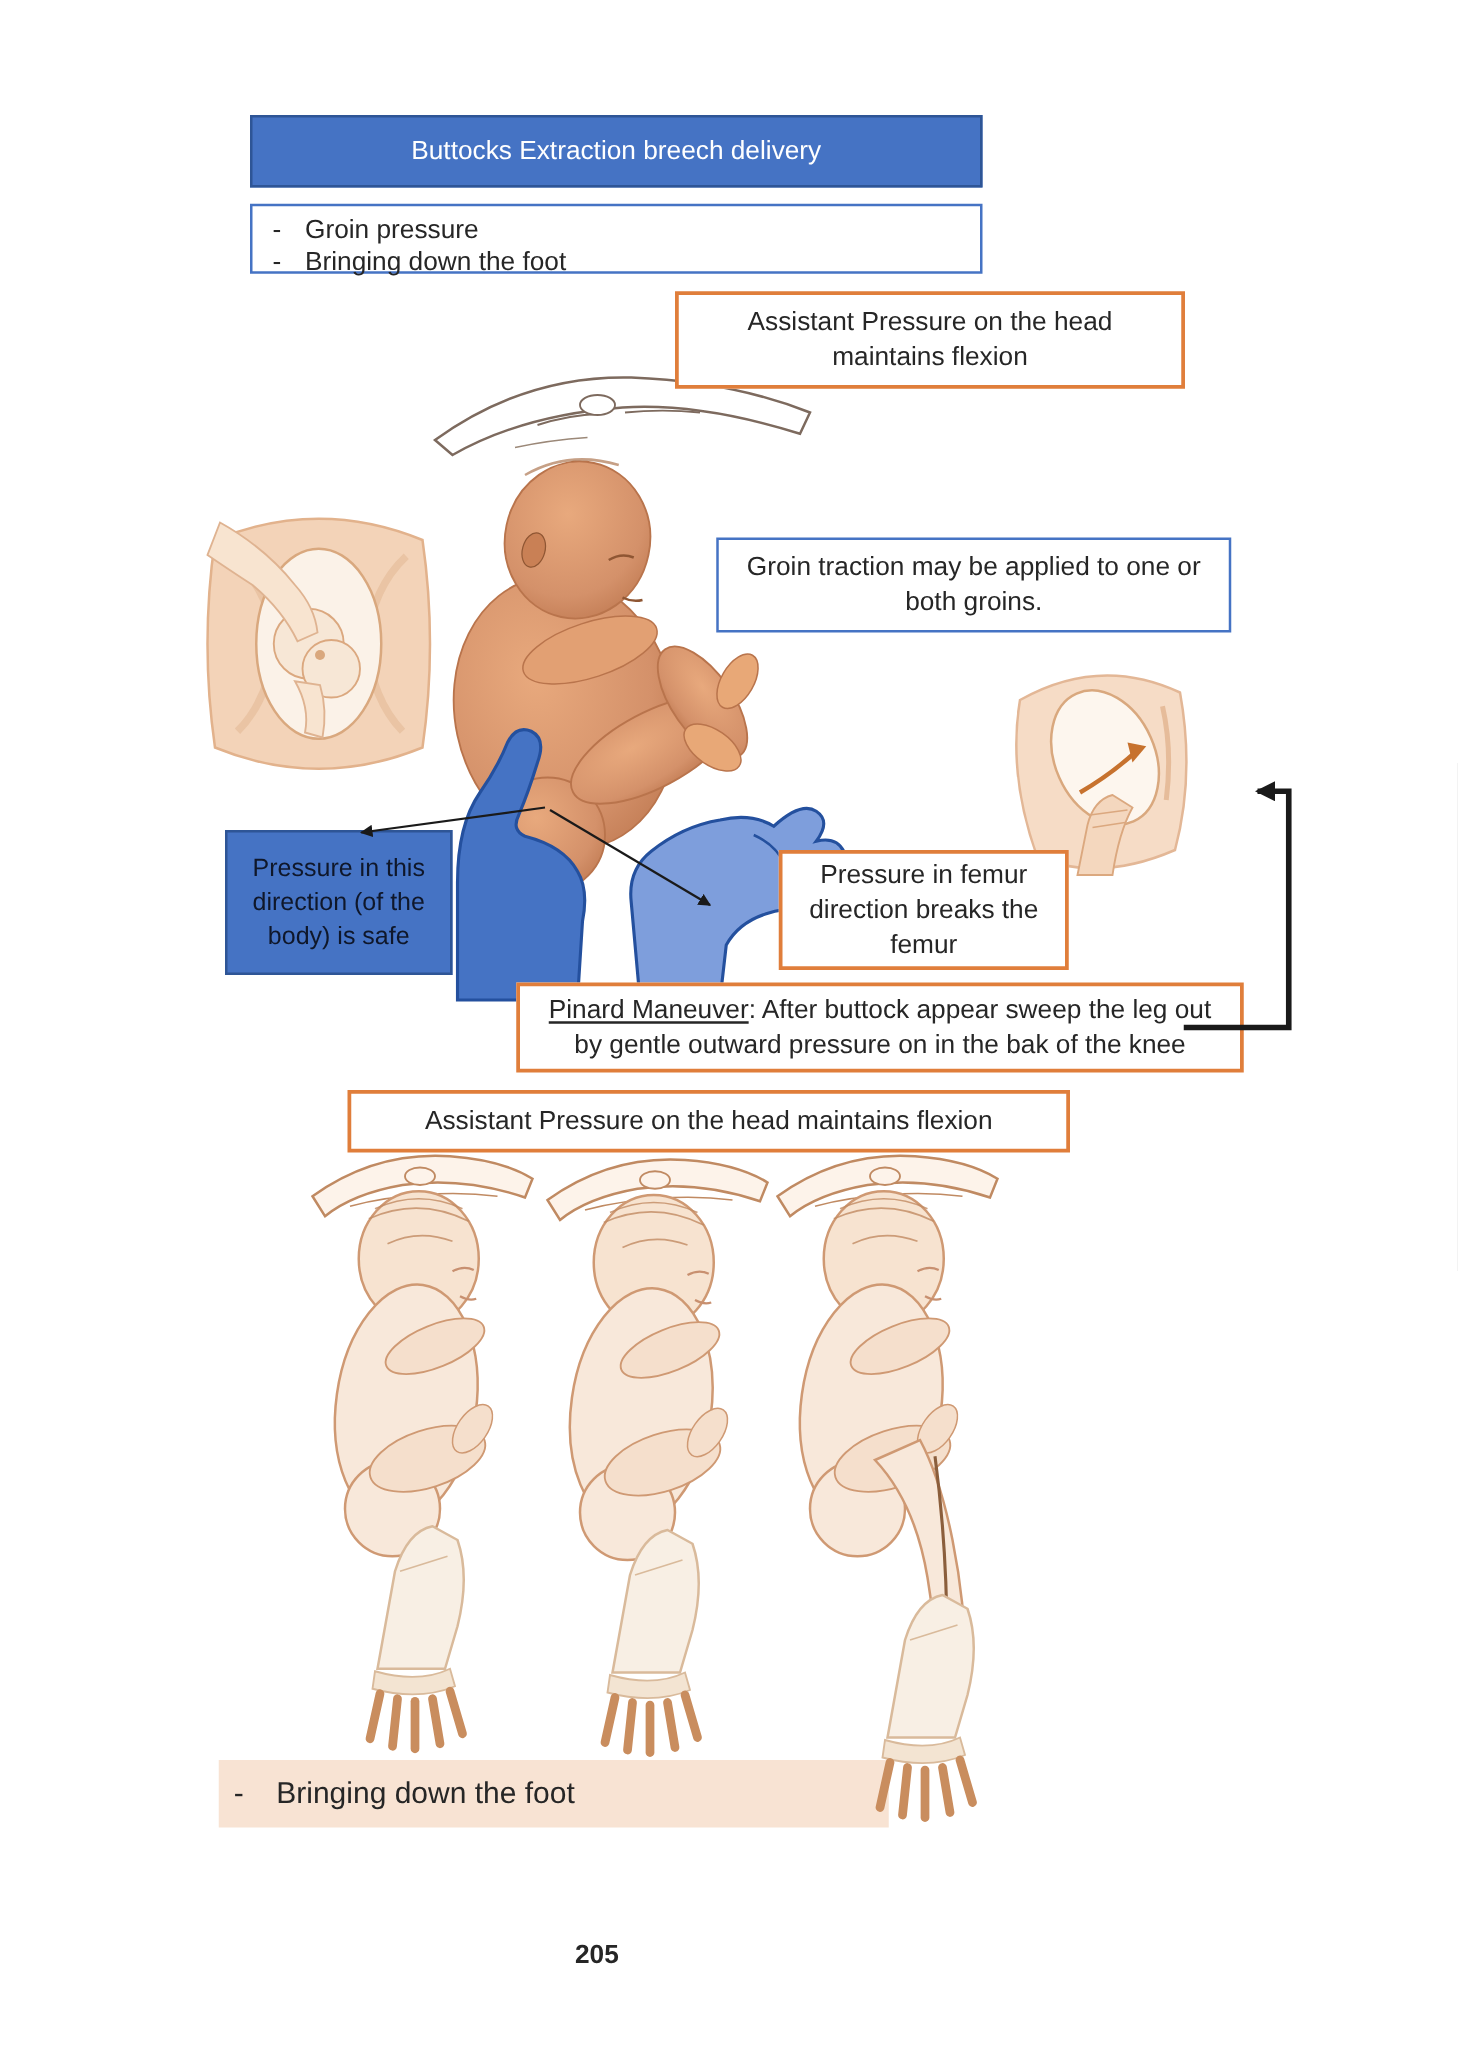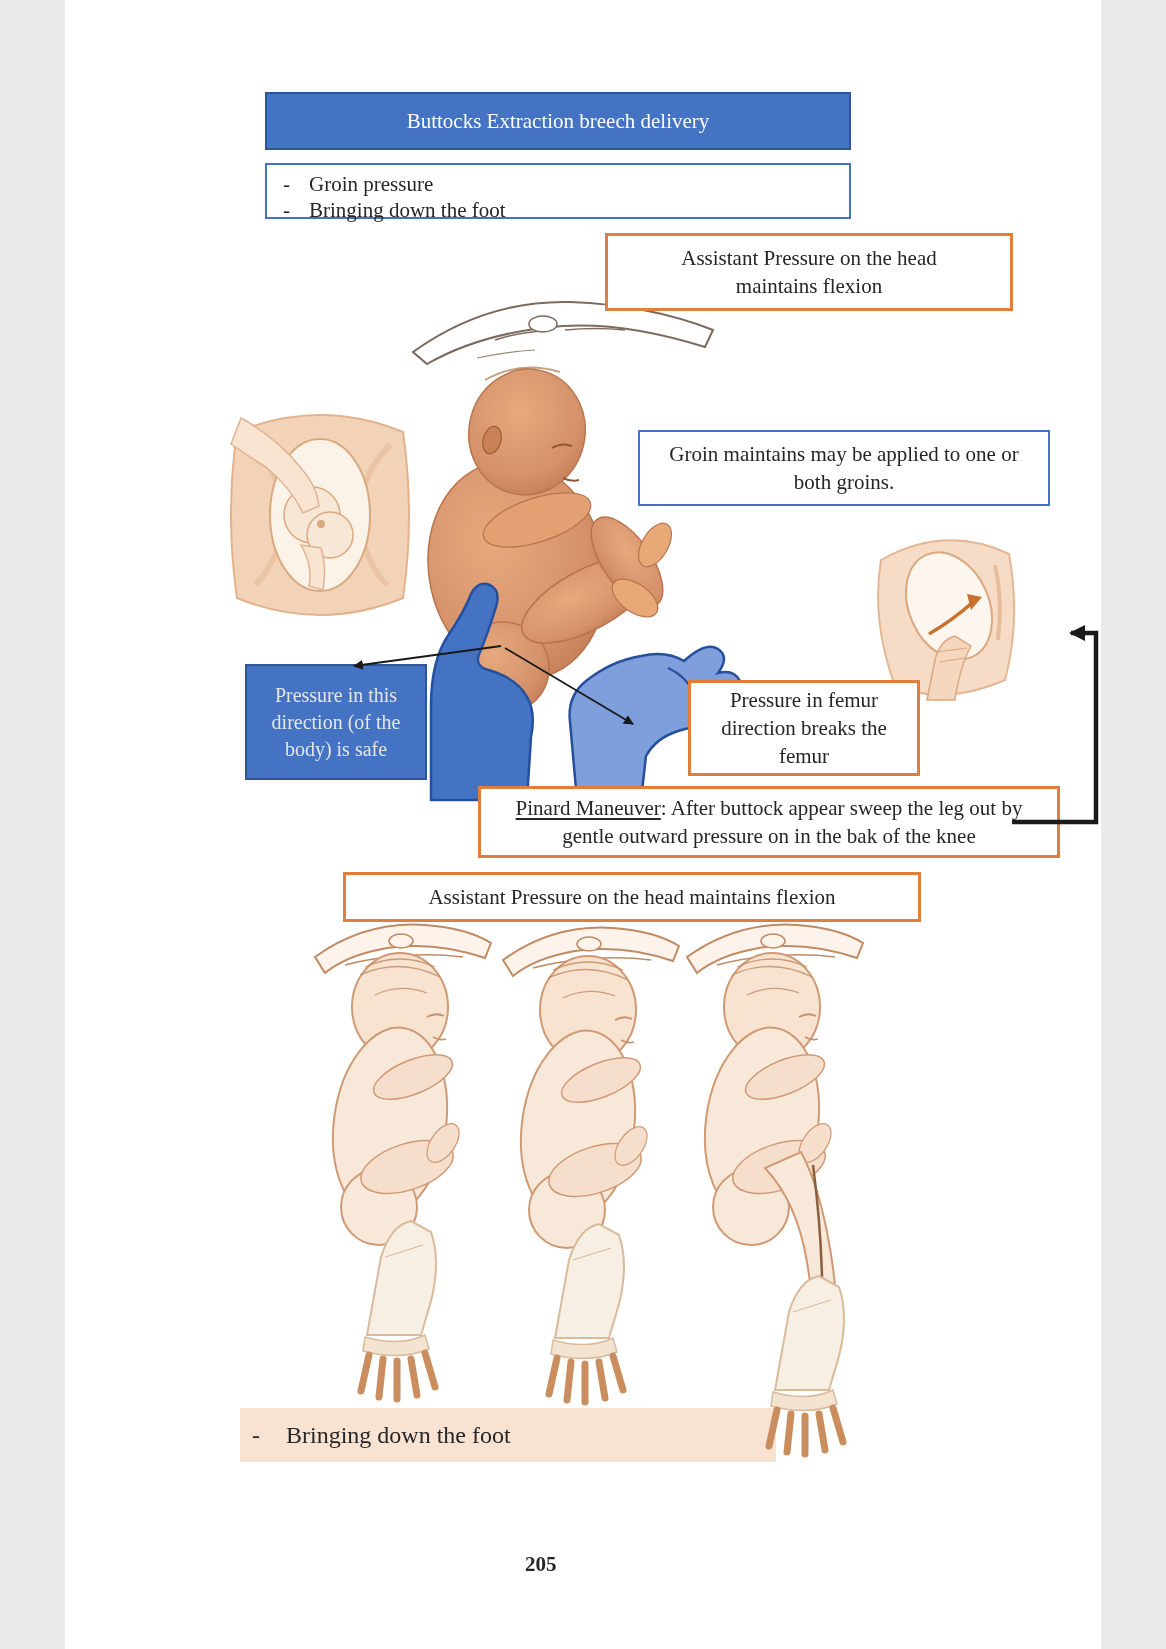--- a/index.html
+++ b/index.html
@@ -1,33 +1,33 @@
 <!DOCTYPE html>
 <html><head>
 <meta charset="utf-8">
 <style>
   html,body{margin:0;padding:0;background:#e9e9e9;}
   .page{
-    position:relative;width:1036px;height:1649px;background:#ffffff;
-    margin:0 auto;font-family:Liberation Serif, serif;color:#262626;
+    position:relative;width:1166px;height:1649px;background:#ffffff;
+    margin:0 auto;font-family:Liberation Sans, sans-serif;color:#262626;
     overflow:hidden;
   }
   .abs{position:absolute;box-sizing:border-box;}
   .center-text{display:flex;align-items:center;justify-content:center;text-align:center;}
   .header-box{
     background:#4573C4;border:2px solid #2E5596;color:#ffffff;
     font-size:21px;z-index:5;
   }
   .blue-outline{border:2px solid #4573C4;background:#ffffff;z-index:5;}
   .orange-outline{border:3px solid #E07E3B;background:#ffffff;z-index:5;}
   .bullet-list{padding:6px 0 0 16px;font-size:21px;line-height:26px;}
   .bullet-row{display:flex;}
   .bullet-dash{width:26px;flex:0 0 26px;text-align:left;}
   .blue-fill-box{
-    background:#4573C4;border:2px solid #2E5596;color:#e5e5e5;
+    background:#4573C4;border:2px solid #2E5596;color:#0f172a;
     font-size:20px;line-height:27px;z-index:5;
   }
   .callout{font-size:21px;line-height:28px;margin-left:48px;}
   .pinard u{text-underline-offset:3px;}
   .highlight-band{background:#F8E3D3;z-index:1;}
   .highlight-text{
     position:absolute;z-index:5;font-size:24px;font-weight:500;
     display:flex;align-items:center;
   }
   .highlight-text .bullet-dash{width:34px;flex:0 0 34px;padding-left:12px;}
@@ -164,21 +164,21 @@
       <span class="bullet-dash">-</span>
       <span>Bringing down the foot</span>
     </div>
   </div>
 
   <div class="abs orange-outline center-text callout" style="left:492px;top:233px;width:408px;height:78px;padding:0 34px;">
     <span>Assistant Pressure on the head maintains flexion</span>
   </div>
 
   <div class="abs blue-outline center-text callout" style="left:525px;top:430px;width:412px;height:76px;padding:0 20px;">
-    <span>Groin maintains may be applied to one or both groins.</span>
+    <span>Groin traction may be applied to one or both groins.</span>
   </div>
 
   <div class="abs blue-fill-box center-text" style="left:180px;top:664px;width:182px;height:116px;padding:0 8px;">
     <span>Pressure in this direction (of the body) is safe</span>
   </div>
 
   <div class="abs orange-outline center-text callout" style="left:575px;top:680px;width:232px;height:96px;padding:0 18px;">
     <span>Pressure in femur direction breaks the femur</span>
   </div>
 

